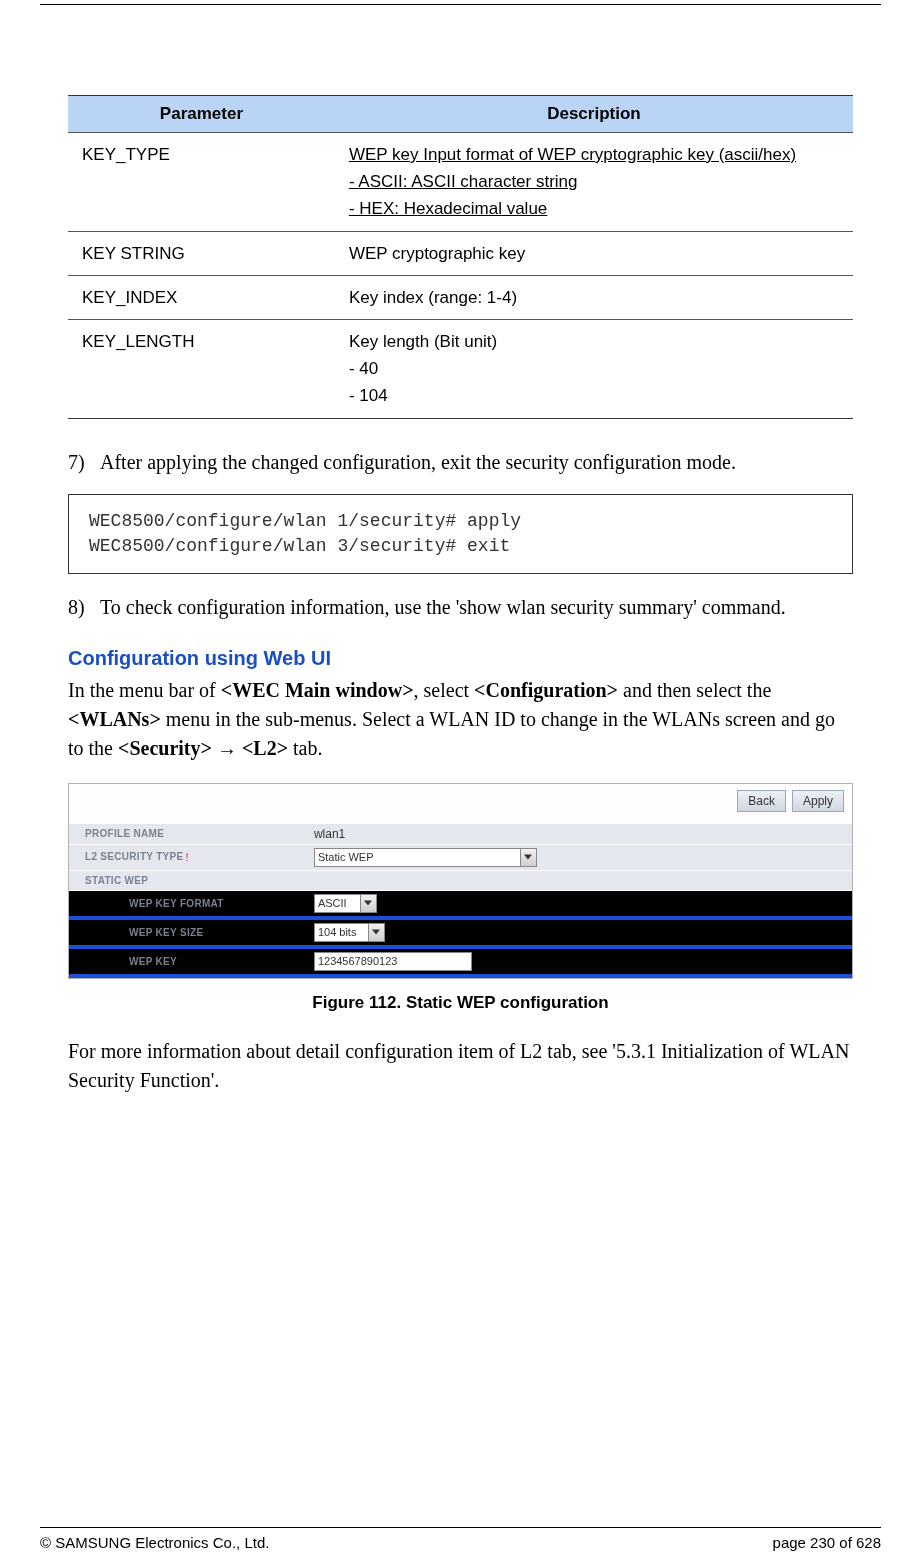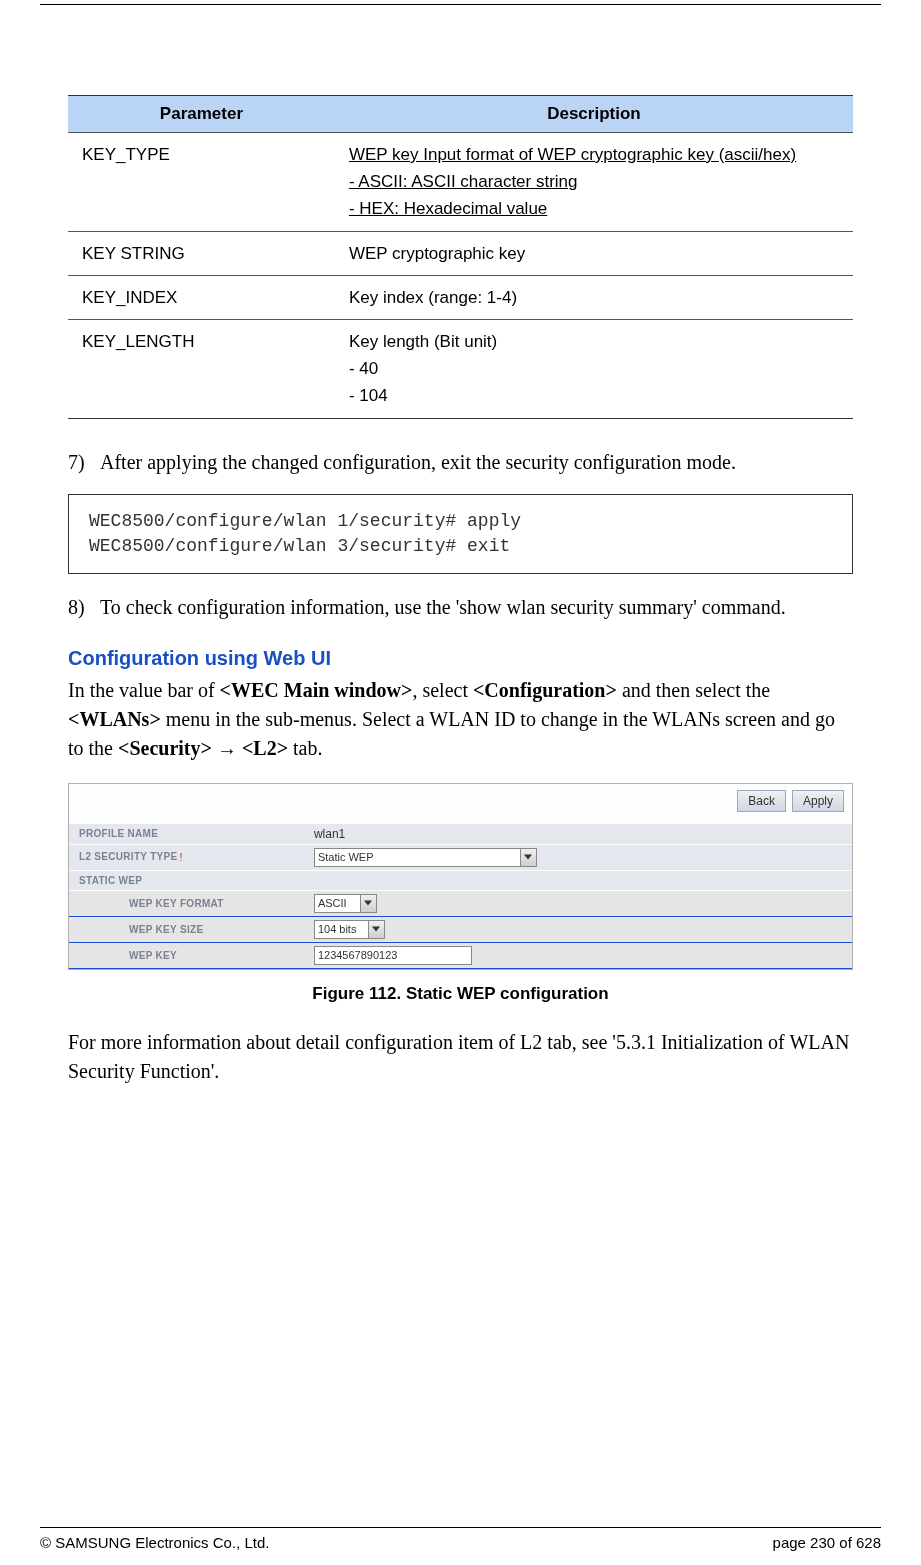--- a/index.html
+++ b/index.html
@@ -121,26 +121,26 @@
     width: 100%;
     border-collapse: collapse;
     font-size: 12px;
     margin-top: 40px;
   }
   .form-table tr.top-row td {
     background: #e4e8ee;
     border-bottom: 1px solid #fff;
   }
   .form-table tr td {
-    background: #e5e5e5;
-    border-bottom: 1px solid #1d4ed8;
+    background: #000000;
+    border-bottom: 4px solid #1d4ed8;
   }
   .form-table td.label-cell {
     width: 30%;
-    padding: 4px 10px 4px 10px;
+    padding: 4px 10px 4px 16px;
     color: #7a8290;
     font-weight: bold;
     text-transform: uppercase;
     font-size: 10px;
     vertical-align: middle;
     letter-spacing: 0.3px;
   }
   .form-table td.label-cell.indent {
     padding-left: 60px;
   }
@@ -252,21 +252,21 @@
     <div class="code-block">WEC8500/configure/wlan 1/security# apply
 WEC8500/configure/wlan 3/security# exit</div>
 
     <div class="step-item">
       <div class="step-num">8)</div>
       <div class="step-text">To check configuration information, use the 'show wlan security summary' command.</div>
     </div>
 
     <div class="section-heading">Configuration using Web UI</div>
     <p class="body-para">
-      <span>In the value bar of </span><b>&lt;WEC Main window&gt;</b><span>, select </span><b>&lt;Configuration&gt;</b><span> and then select the </span><b>&lt;WLANs&gt;</b><span> menu in the sub-menus. Select a WLAN ID to change in the WLANs screen and go to the </span><b>&lt;Security&gt;</b><span> → </span><b>&lt;L2&gt;</b><span> tab.</span>
+      <span>In the menu bar of </span><b>&lt;WEC Main window&gt;</b><span>, select </span><b>&lt;Configuration&gt;</b><span> and then select the </span><b>&lt;WLANs&gt;</b><span> menu in the sub-menus. Select a WLAN ID to change in the WLANs screen and go to the </span><b>&lt;Security&gt;</b><span> → </span><b>&lt;L2&gt;</b><span> tab.</span>
     </p>
 
     <div class="figure-box">
       <div class="figure-toolbar">
         <div class="fig-btn">Back</div>
         <div class="fig-btn">Apply</div>
       </div>
       <table class="form-table">
         <tbody>
             <tr class="top-row">

